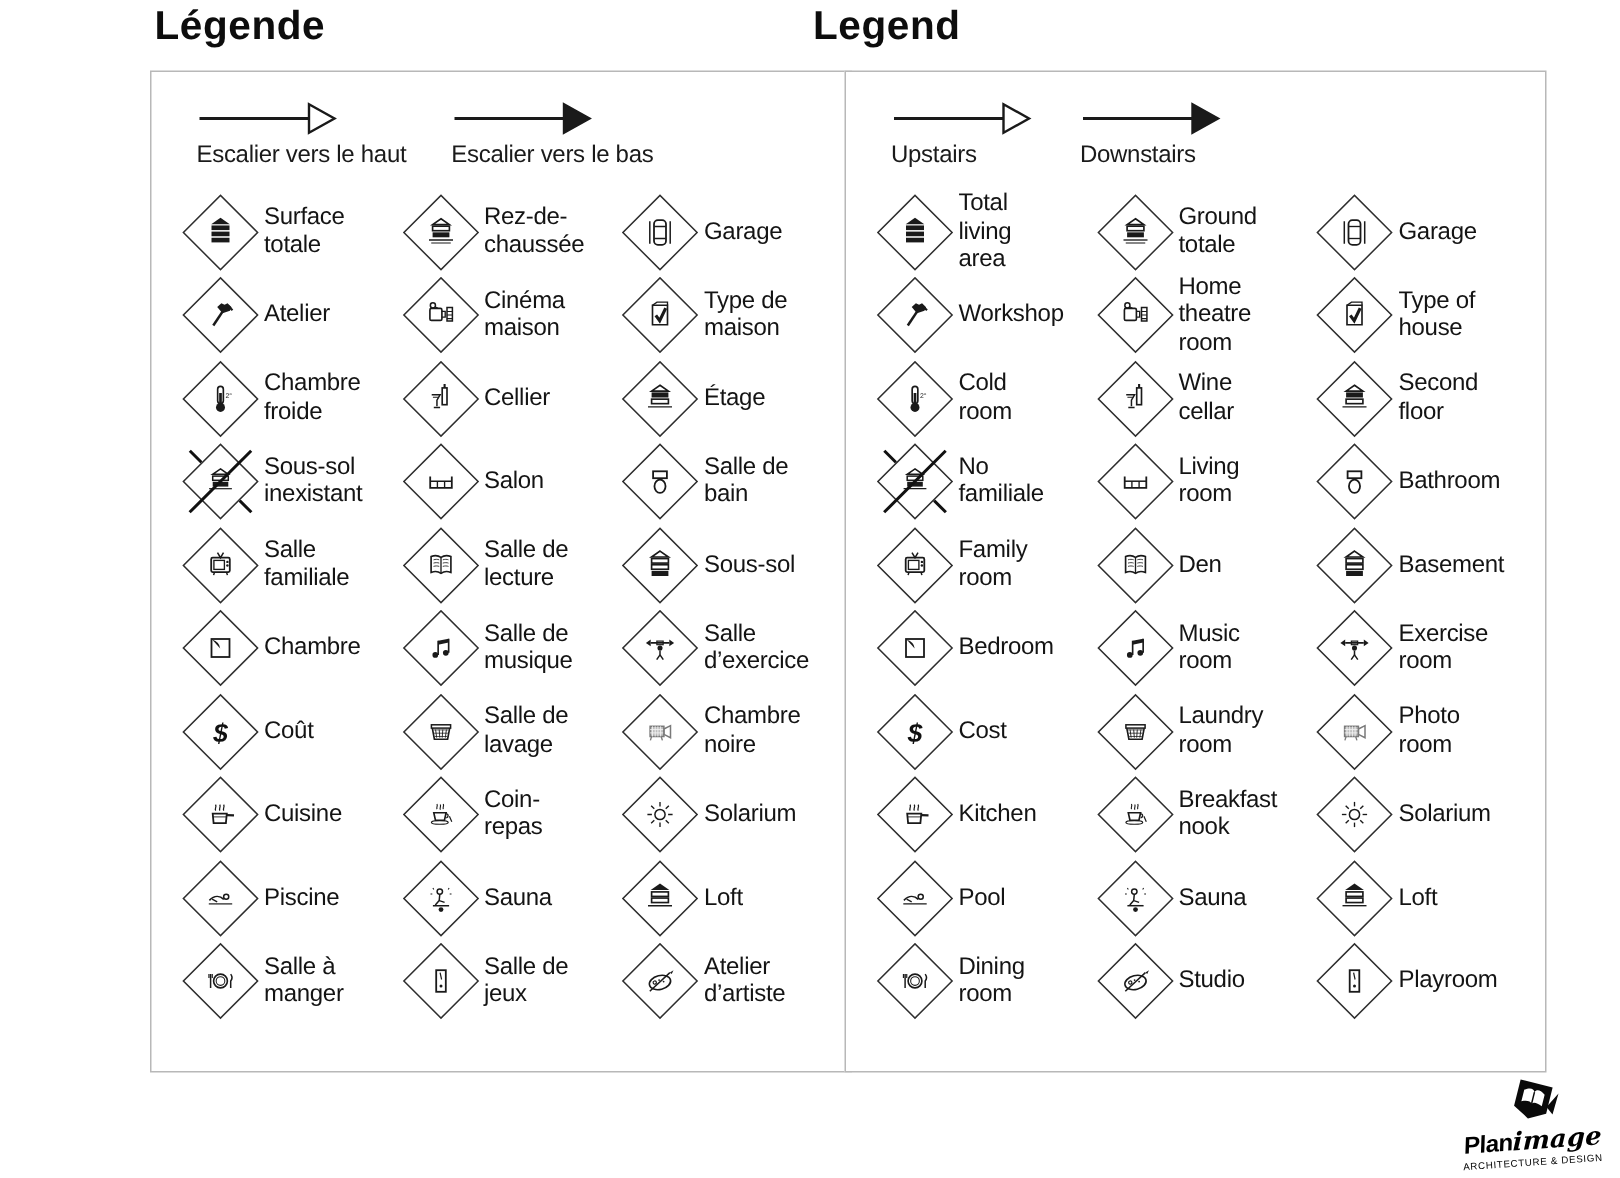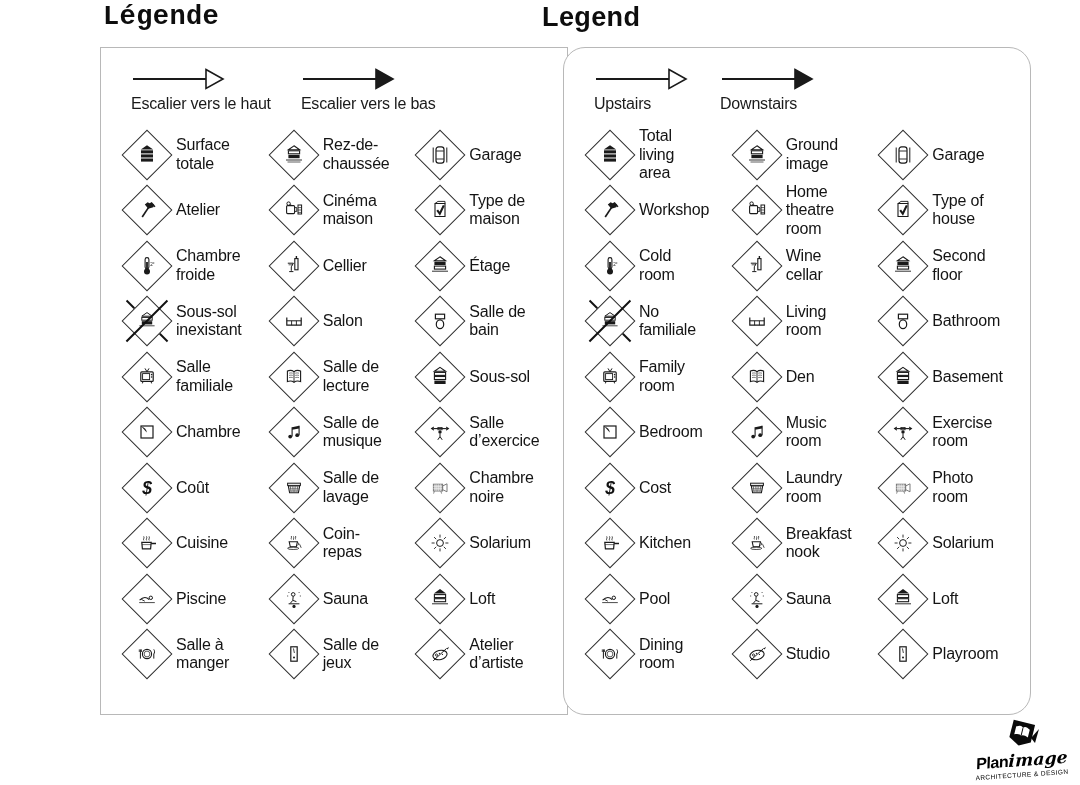--- a/index.html
+++ b/index.html
@@ -1,24 +1,24 @@
 <!DOCTYPE html>
 <html><head>
 <meta charset="utf-8">
 <style>
   html,body{margin:0;padding:0;background:#fff;}
   .page{position:relative;width:1080px;height:785px;background:#ffffff;overflow:hidden;
         font-family:"Liberation Sans",sans-serif;color:#141414;}
   .panel-title{position:absolute;top:2px;font-size:27px;font-weight:bold;letter-spacing:.4px;color:#0d0d0d;}
-  #title-fr{left:103px;font-family:Liberation Mono, monospace;}
+  #title-fr{left:103px;}
   #title-en{left:542px;}
   .panel{position:absolute;top:47px;width:468px;height:668px;border:1.5px solid #b8b8b8;
          background:#fff;box-sizing:border-box;}
   #panel-fr{left:100px;}
-  #panel-en{left:563px;border-radius:22px;}
+  #panel-en{left:563px;}
   .arrows{display:flex;gap:30px;padding:18px 0 0 30px;}
   .arrow-group{display:flex;flex-direction:column;min-width:96px;}
   .arrow-label{font-size:16px;line-height:18px;color:#1a1a1a;margin-top:3px;letter-spacing:-.2px;white-space:nowrap;}
   .grid{display:grid;grid-template-columns:repeat(3,1fr);padding:14px 6px 0 20px;}
   .item{display:flex;align-items:center;height:55.5px;}
   .icon-cell{position:relative;width:52px;height:52px;flex:none;}
   .diamond{position:absolute;left:8px;top:8px;width:36px;height:36px;border:1.3px solid #2e2e2e;
            transform:rotate(45deg);box-sizing:border-box;background:#fff;}
   .icon-cell svg.glyph{position:absolute;left:13px;top:13px;}
   .icon-cell.crossed::before,.icon-cell.crossed::after{content:"";position:absolute;left:-3px;top:25px;
@@ -495,21 +495,21 @@
             <span class="diamond"></span>
             <svg class="glyph" width="26" height="26" viewBox="0 0 26 26">
               <path d="M13 3.8l5.6 3.9H7.4z" fill="none" stroke="#1a1a1a" stroke-width="1.1"></path>
               <rect x="7.4" y="8.8" width="11.2" height="3" fill="none" stroke="#1a1a1a" stroke-width="1.1"></rect>
               <rect x="7.4" y="12.9" width="11.2" height="3.3" fill="#1a1a1a"></rect>
               <line x1="5" y1="18" x2="21" y2="18" stroke="#1a1a1a" stroke-width=".9"></line>
               <line x1="6.5" y1="20" x2="19.5" y2="20" stroke="#1a1a1a" stroke-width=".7"></line>
             </svg>
           </div>
           <div class="label">Ground
-image</div>
+totale</div>
         </div>
         <div class="item">
           <div class="icon-cell">
             <span class="diamond"></span>
             <svg class="glyph" width="26" height="26" viewBox="0 0 26 26">
               <line x1="6.2" y1="5.5" x2="6.2" y2="20.5" stroke="#1a1a1a"></line>
               <line x1="19.8" y1="5.5" x2="19.8" y2="20.5" stroke="#1a1a1a"></line>
               <rect x="9" y="4.8" width="8" height="16.4" rx="2.6" fill="none" stroke="#1a1a1a" stroke-width="1.2"></rect>
               <line x1="9.2" y1="9" x2="16.8" y2="9" stroke="#1a1a1a" stroke-width=".9"></line>
               <line x1="9.2" y1="17" x2="16.8" y2="17" stroke="#1a1a1a" stroke-width=".9"></line>

